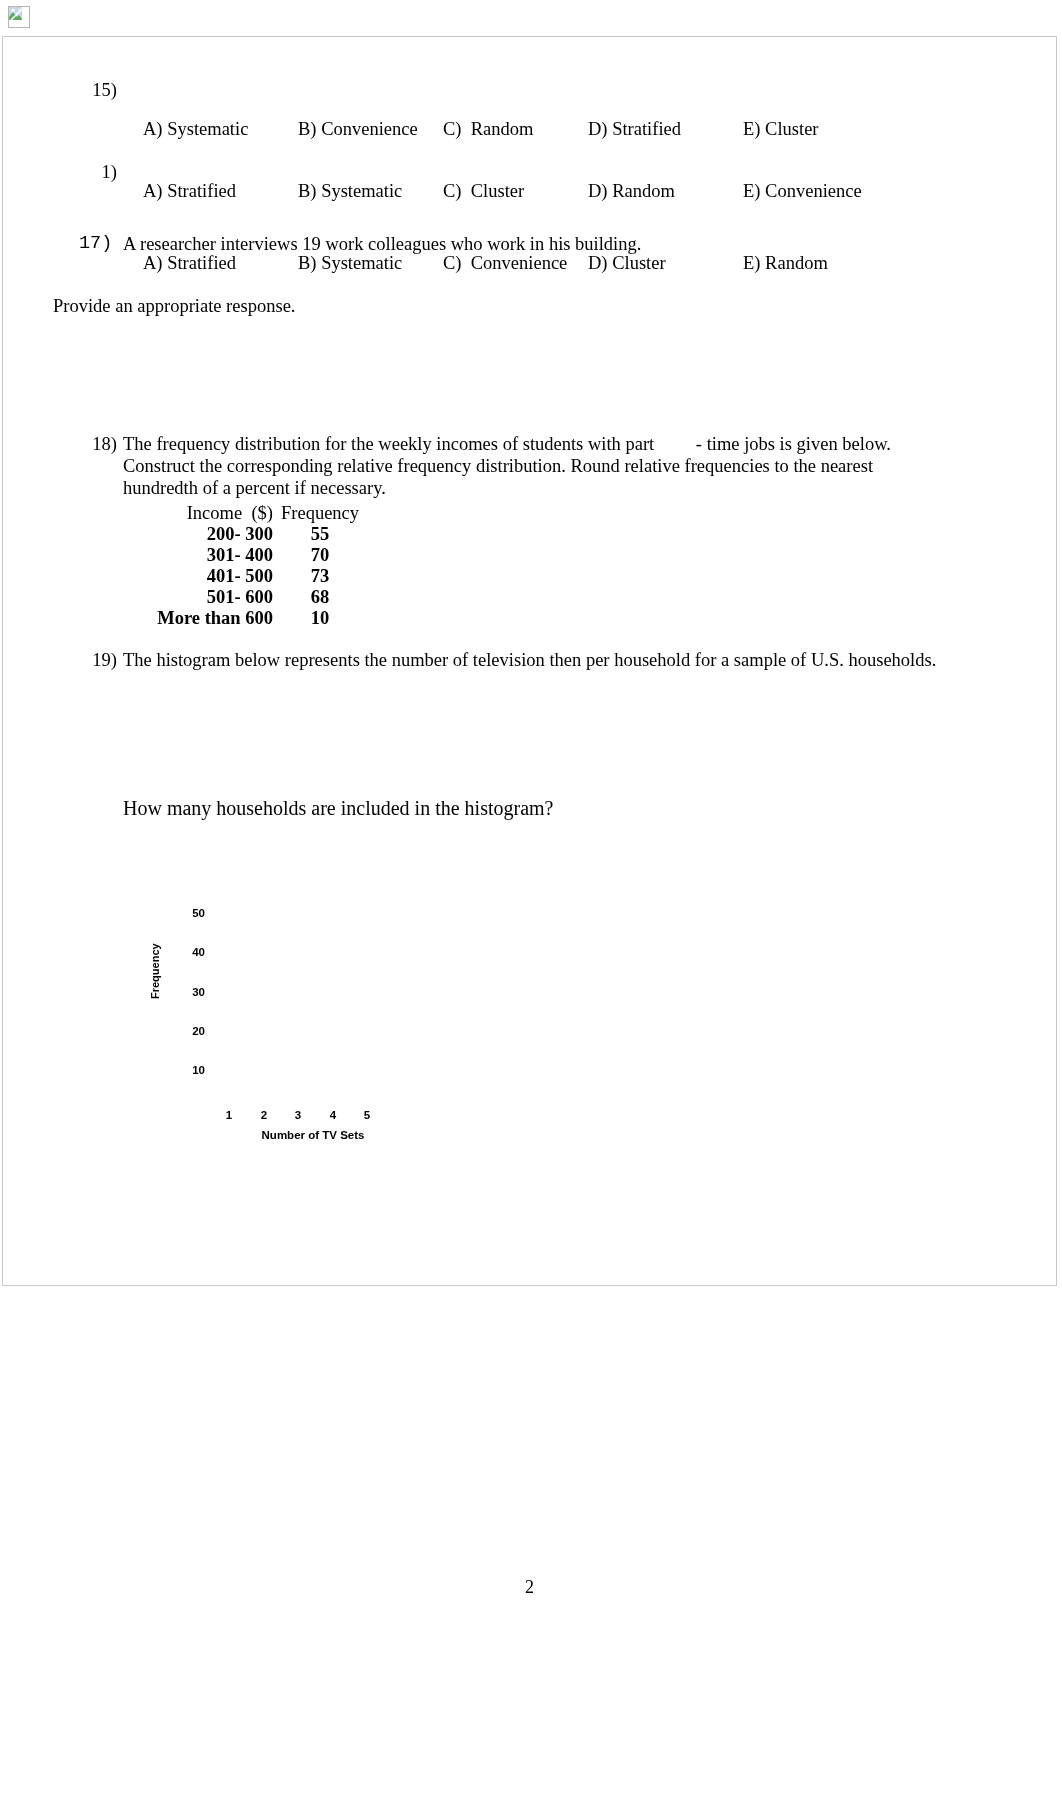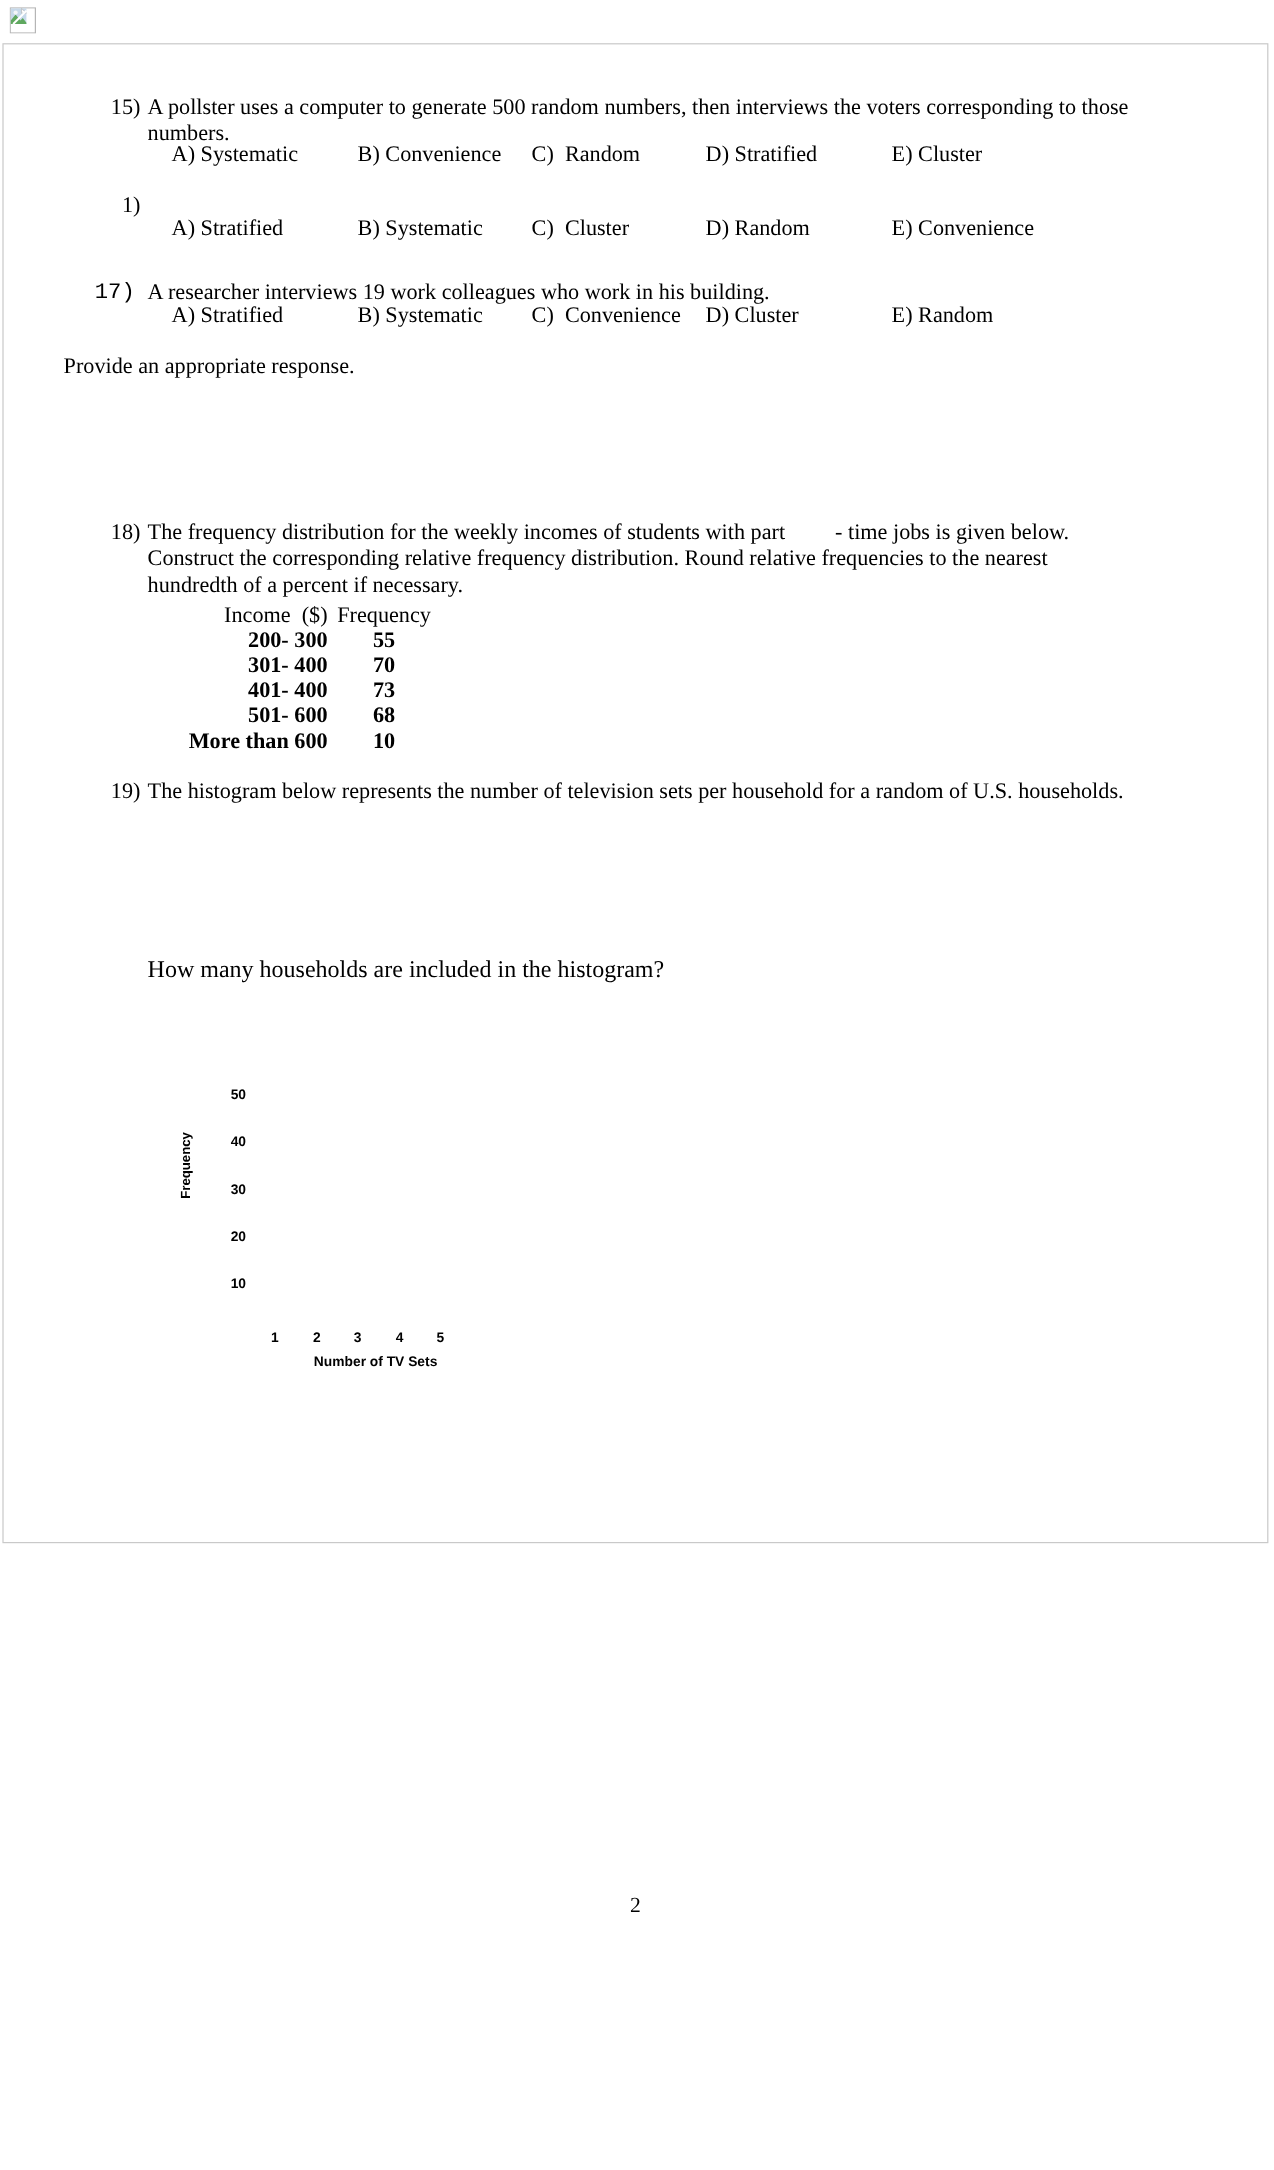--- a/index.html
+++ b/index.html
@@ -188,24 +188,20 @@
     <circle cx="5" cy="4.5" r="1.8" fill="#f4f6f8"></circle>
     <path d="M10 1 L14 5 L10 5 Z" fill="#ffffff" stroke="#b5b5b5" stroke-width="0.6"></path>
     <line x1="3" y1="14" x2="14" y2="3" stroke="#ffffff" stroke-width="1.6"></line>
   </svg>
 </span>
 
 <div class="page-frame">
   <div class="page-inner">
 
     <div class="qnum" style="left:88px; top:42px;">15)</div>
-    <div class="qbody" style="left:120px; top:42px;">
-      <span class="line">A pollster uses a computer to generate 500 random numbers, then interviews the voters corresponding to those</span>
-      <span class="line">numbers.</span>
-    </div>
     <div class="choices" style="left:120px; top:81px;">
       <span class="choice" style="left:20px;"><span>A)</span> <span>Systematic</span></span>
       <span class="choice" style="left:175px;"><span>B)</span> <span>Convenience</span></span>
       <span class="choice" style="left:320px;"><span>C)</span>  <span>Random</span></span>
       <span class="choice" style="left:465px;"><span>D)</span> <span>Stratified</span></span>
       <span class="choice" style="left:620px;"><span>E)</span> <span>Cluster</span></span>
     </div>
 
     <div class="qnum" style="left:88px; top:124px;">1)</div>
     <div class="choices" style="left:120px; top:143px;">
@@ -247,37 +243,37 @@
       <tbody>
         <tr>
           <td class="c-income">200- 300</td>
           <td class="c-freq">55</td>
         </tr>
         <tr>
           <td class="c-income">301- 400</td>
           <td class="c-freq">70</td>
         </tr>
         <tr>
-          <td class="c-income">401- 400</td>
+          <td class="c-income">401- 500</td>
           <td class="c-freq">73</td>
         </tr>
         <tr>
           <td class="c-income">501- 600</td>
           <td class="c-freq">68</td>
         </tr>
         <tr>
           <td class="c-income">More than 600</td>
           <td class="c-freq">10</td>
         </tr>
       </tbody>
     </table>
 
     <div class="qnum" style="left:88px; top:612px;">19)</div>
     <div class="qbody" style="left:120px; top:612px;">
-      <span class="line">The histogram below represents the number of television sets per household for a random of U.S. households.</span>
+      <span class="line">The histogram below represents the number of television then per household for a sample of U.S. households.</span>
     </div>
 
     <div class="blk" style="left:120px; top:760px;">How many households are included in the histogram?</div>
 
     <div class="histogram">
       <span class="hist-ylabel">Frequency</span>
 
       <div class="hist-yticks">
         <span class="hist-ytick" style="top:0px;">50</span>
         <span class="hist-ytick" style="top:39px;">40</span>

